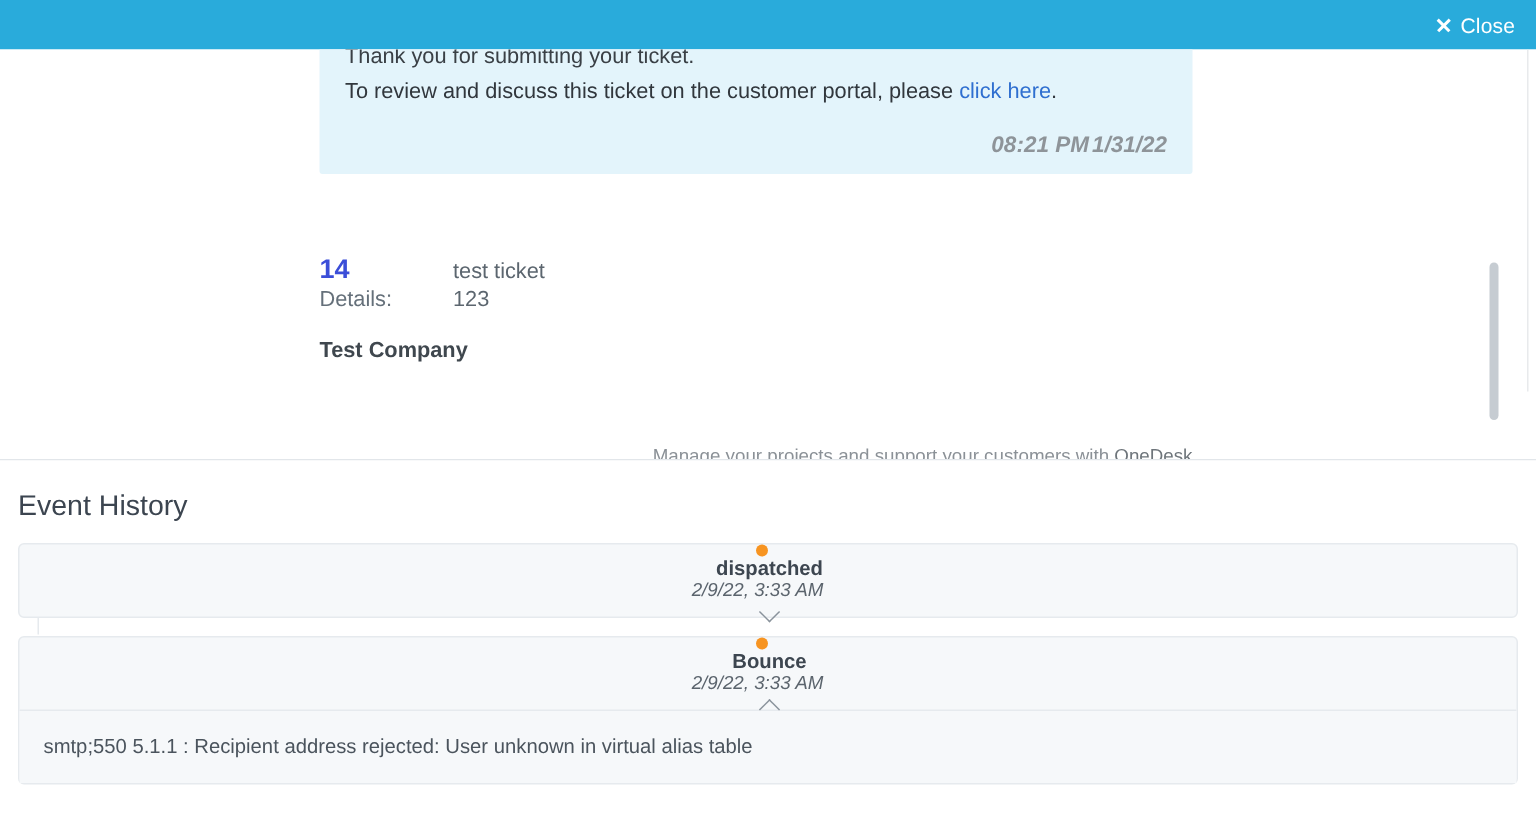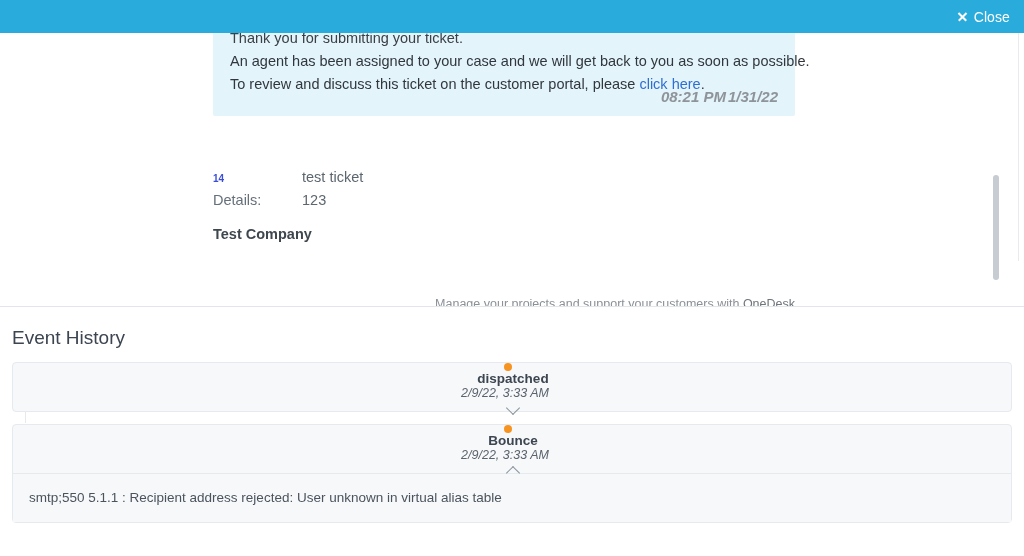--- a/index.html
+++ b/index.html
@@ -125,21 +125,21 @@
   }
   .ticket-key {
     width: 89px;
     flex: 0 0 89px;
     font-size: 14.5px;
     color: #65707a;
   }
   .ticket-key.idnum {
     color: #3b4ed8;
     font-weight: 700;
-    font-size: 10px;
+    font-size: 18px;
     cursor: pointer;
   }
   .ticket-val {
     font-size: 14.5px;
     color: #5c666f;
   }
   .company-name {
     margin-top: 11px;
     font-size: 14.5px;
     font-weight: 700;
@@ -276,21 +276,20 @@
       <span class="close-x"></span>
       <span class="close-label">Close</span>
     </div>
   </div>
 
   <div class="preview-pane">
     <div class="preview-inner">
 
       <div class="email-bubble">
         <div class="email-line clipped">Thank you for submitting your ticket.</div>
-        <div class="email-line">An agent has been assigned to your case and we will get back to you as soon as possible.</div>
         <div class="email-line"><span>To review and discuss this ticket on the customer portal, please </span><a class="email-link" href="#">click here</a><span>.</span></div>
         <div class="email-meta">
           <span>08:21 PM</span>
           <span>1/31/22</span>
         </div>
       </div>
 
       <div class="ticket-block">
         <div class="ticket-row">
           <span class="ticket-key idnum">14</span>

